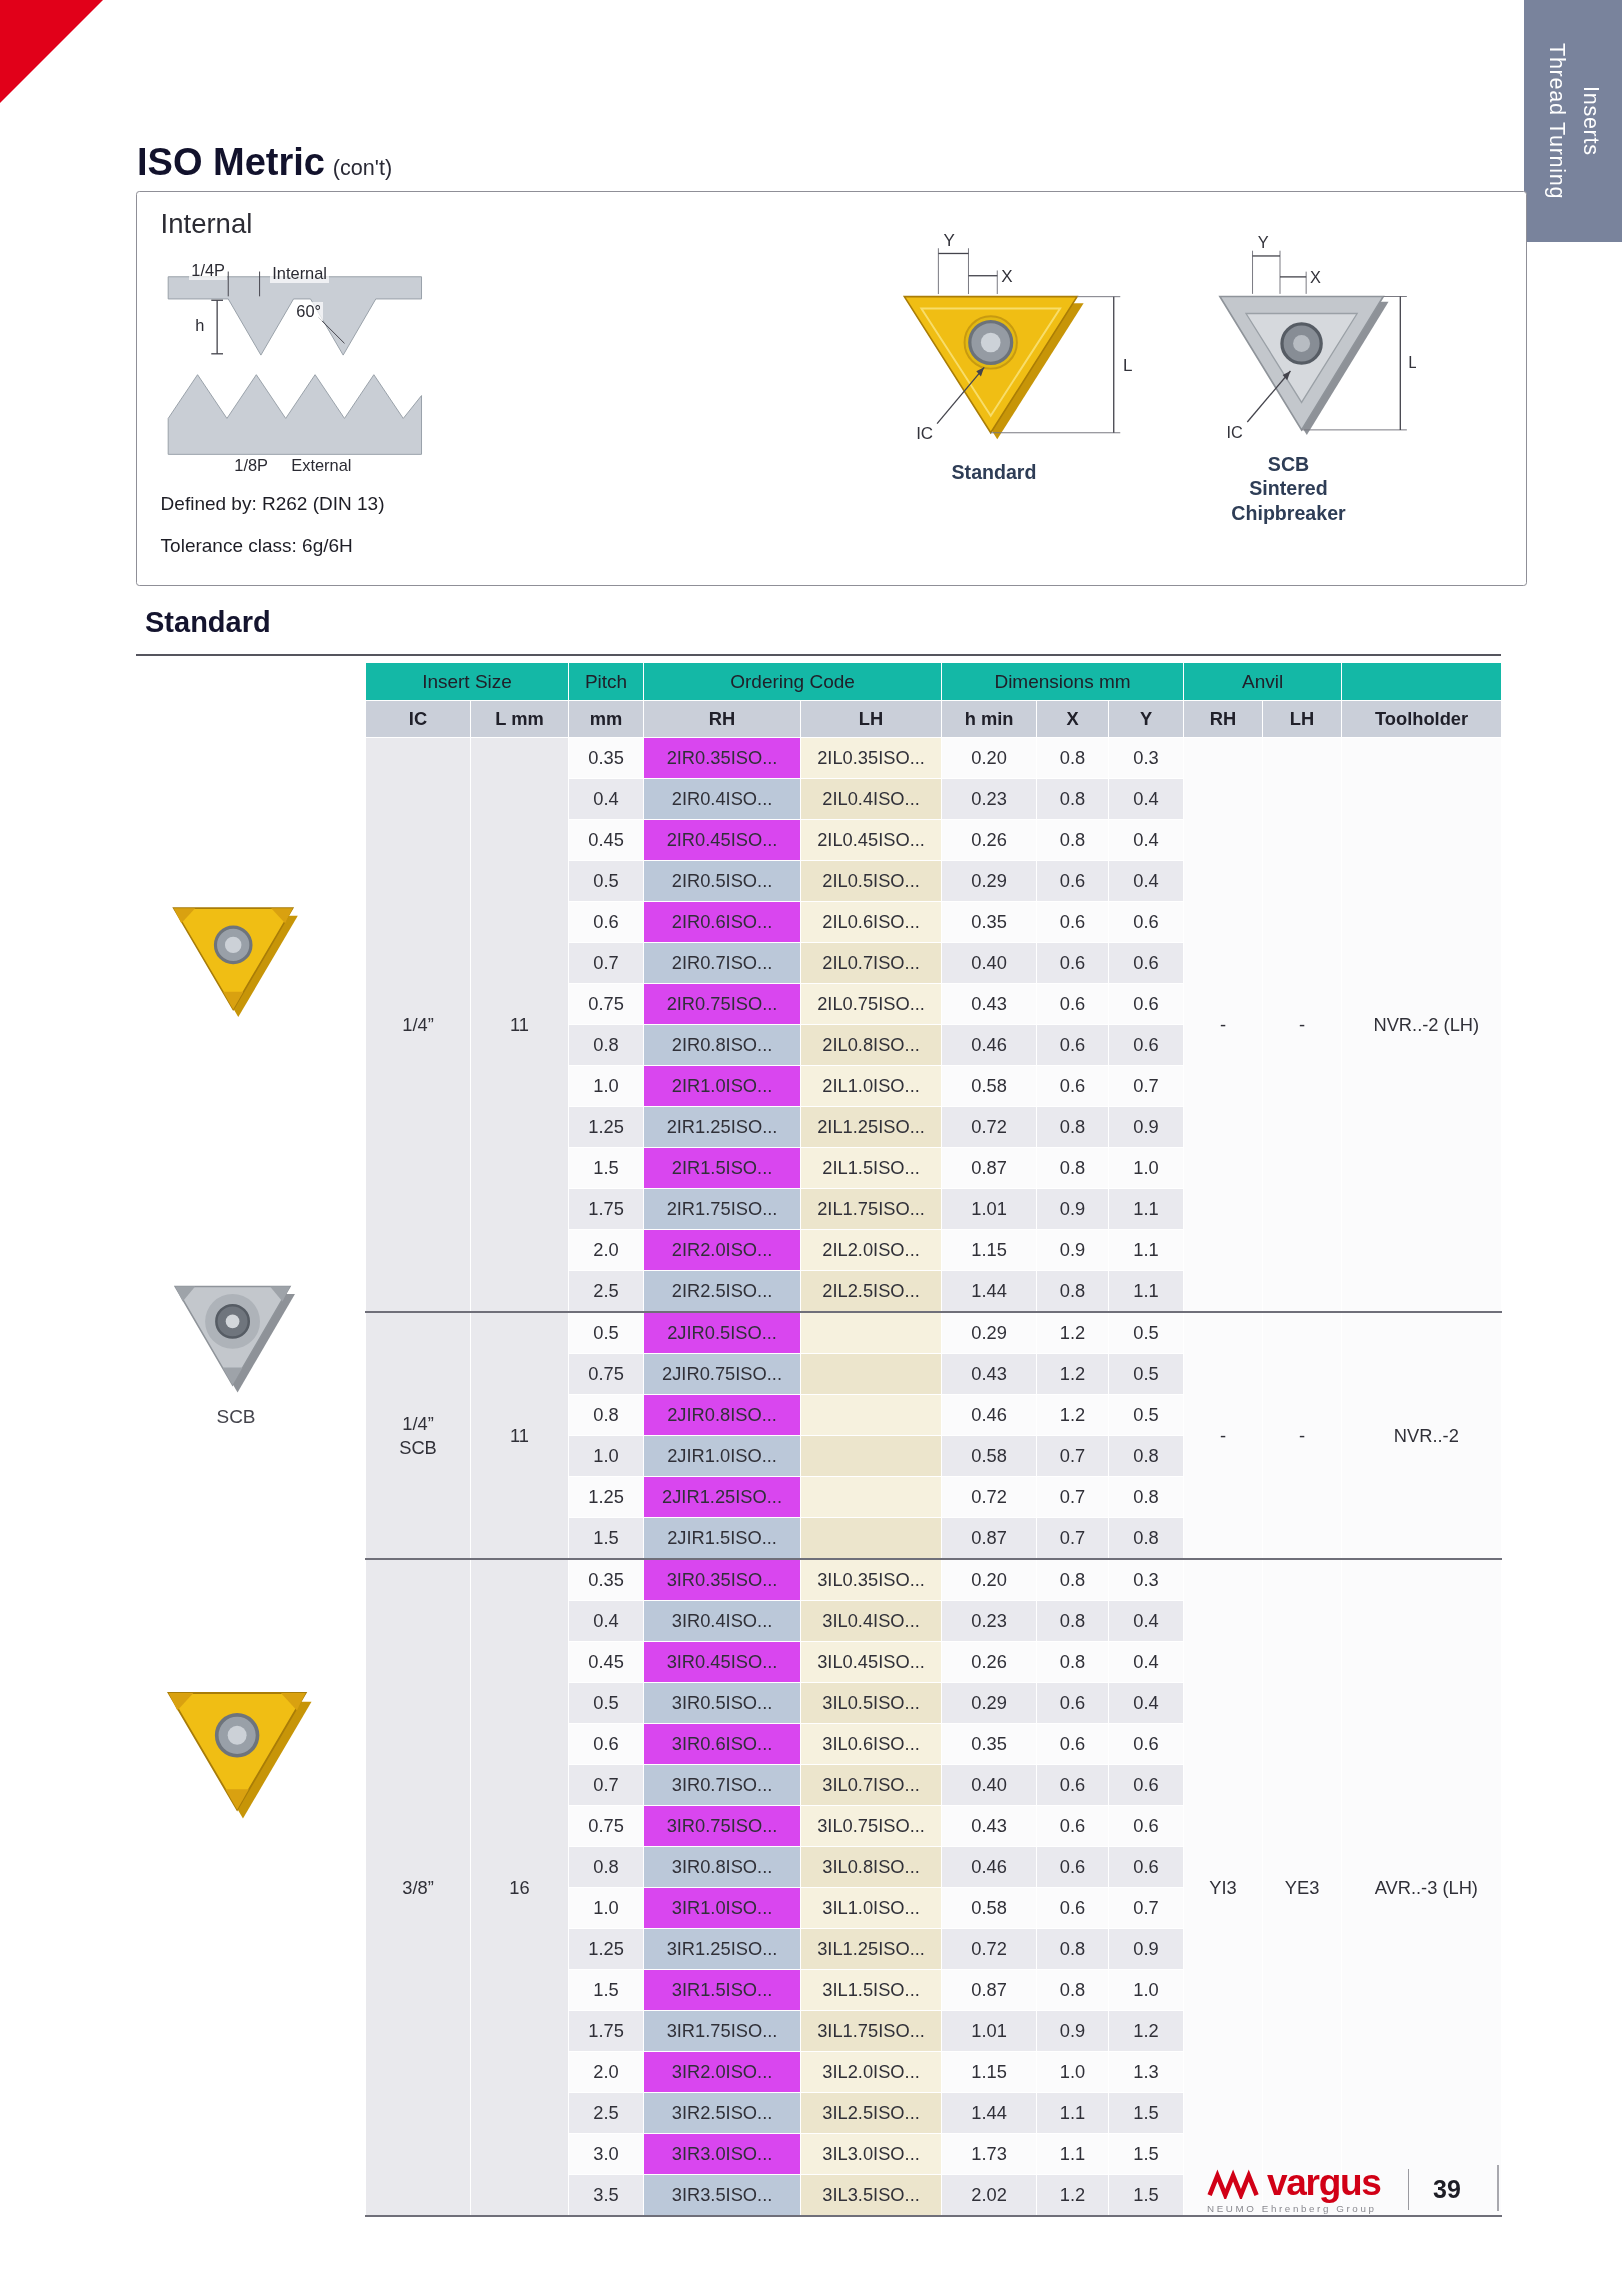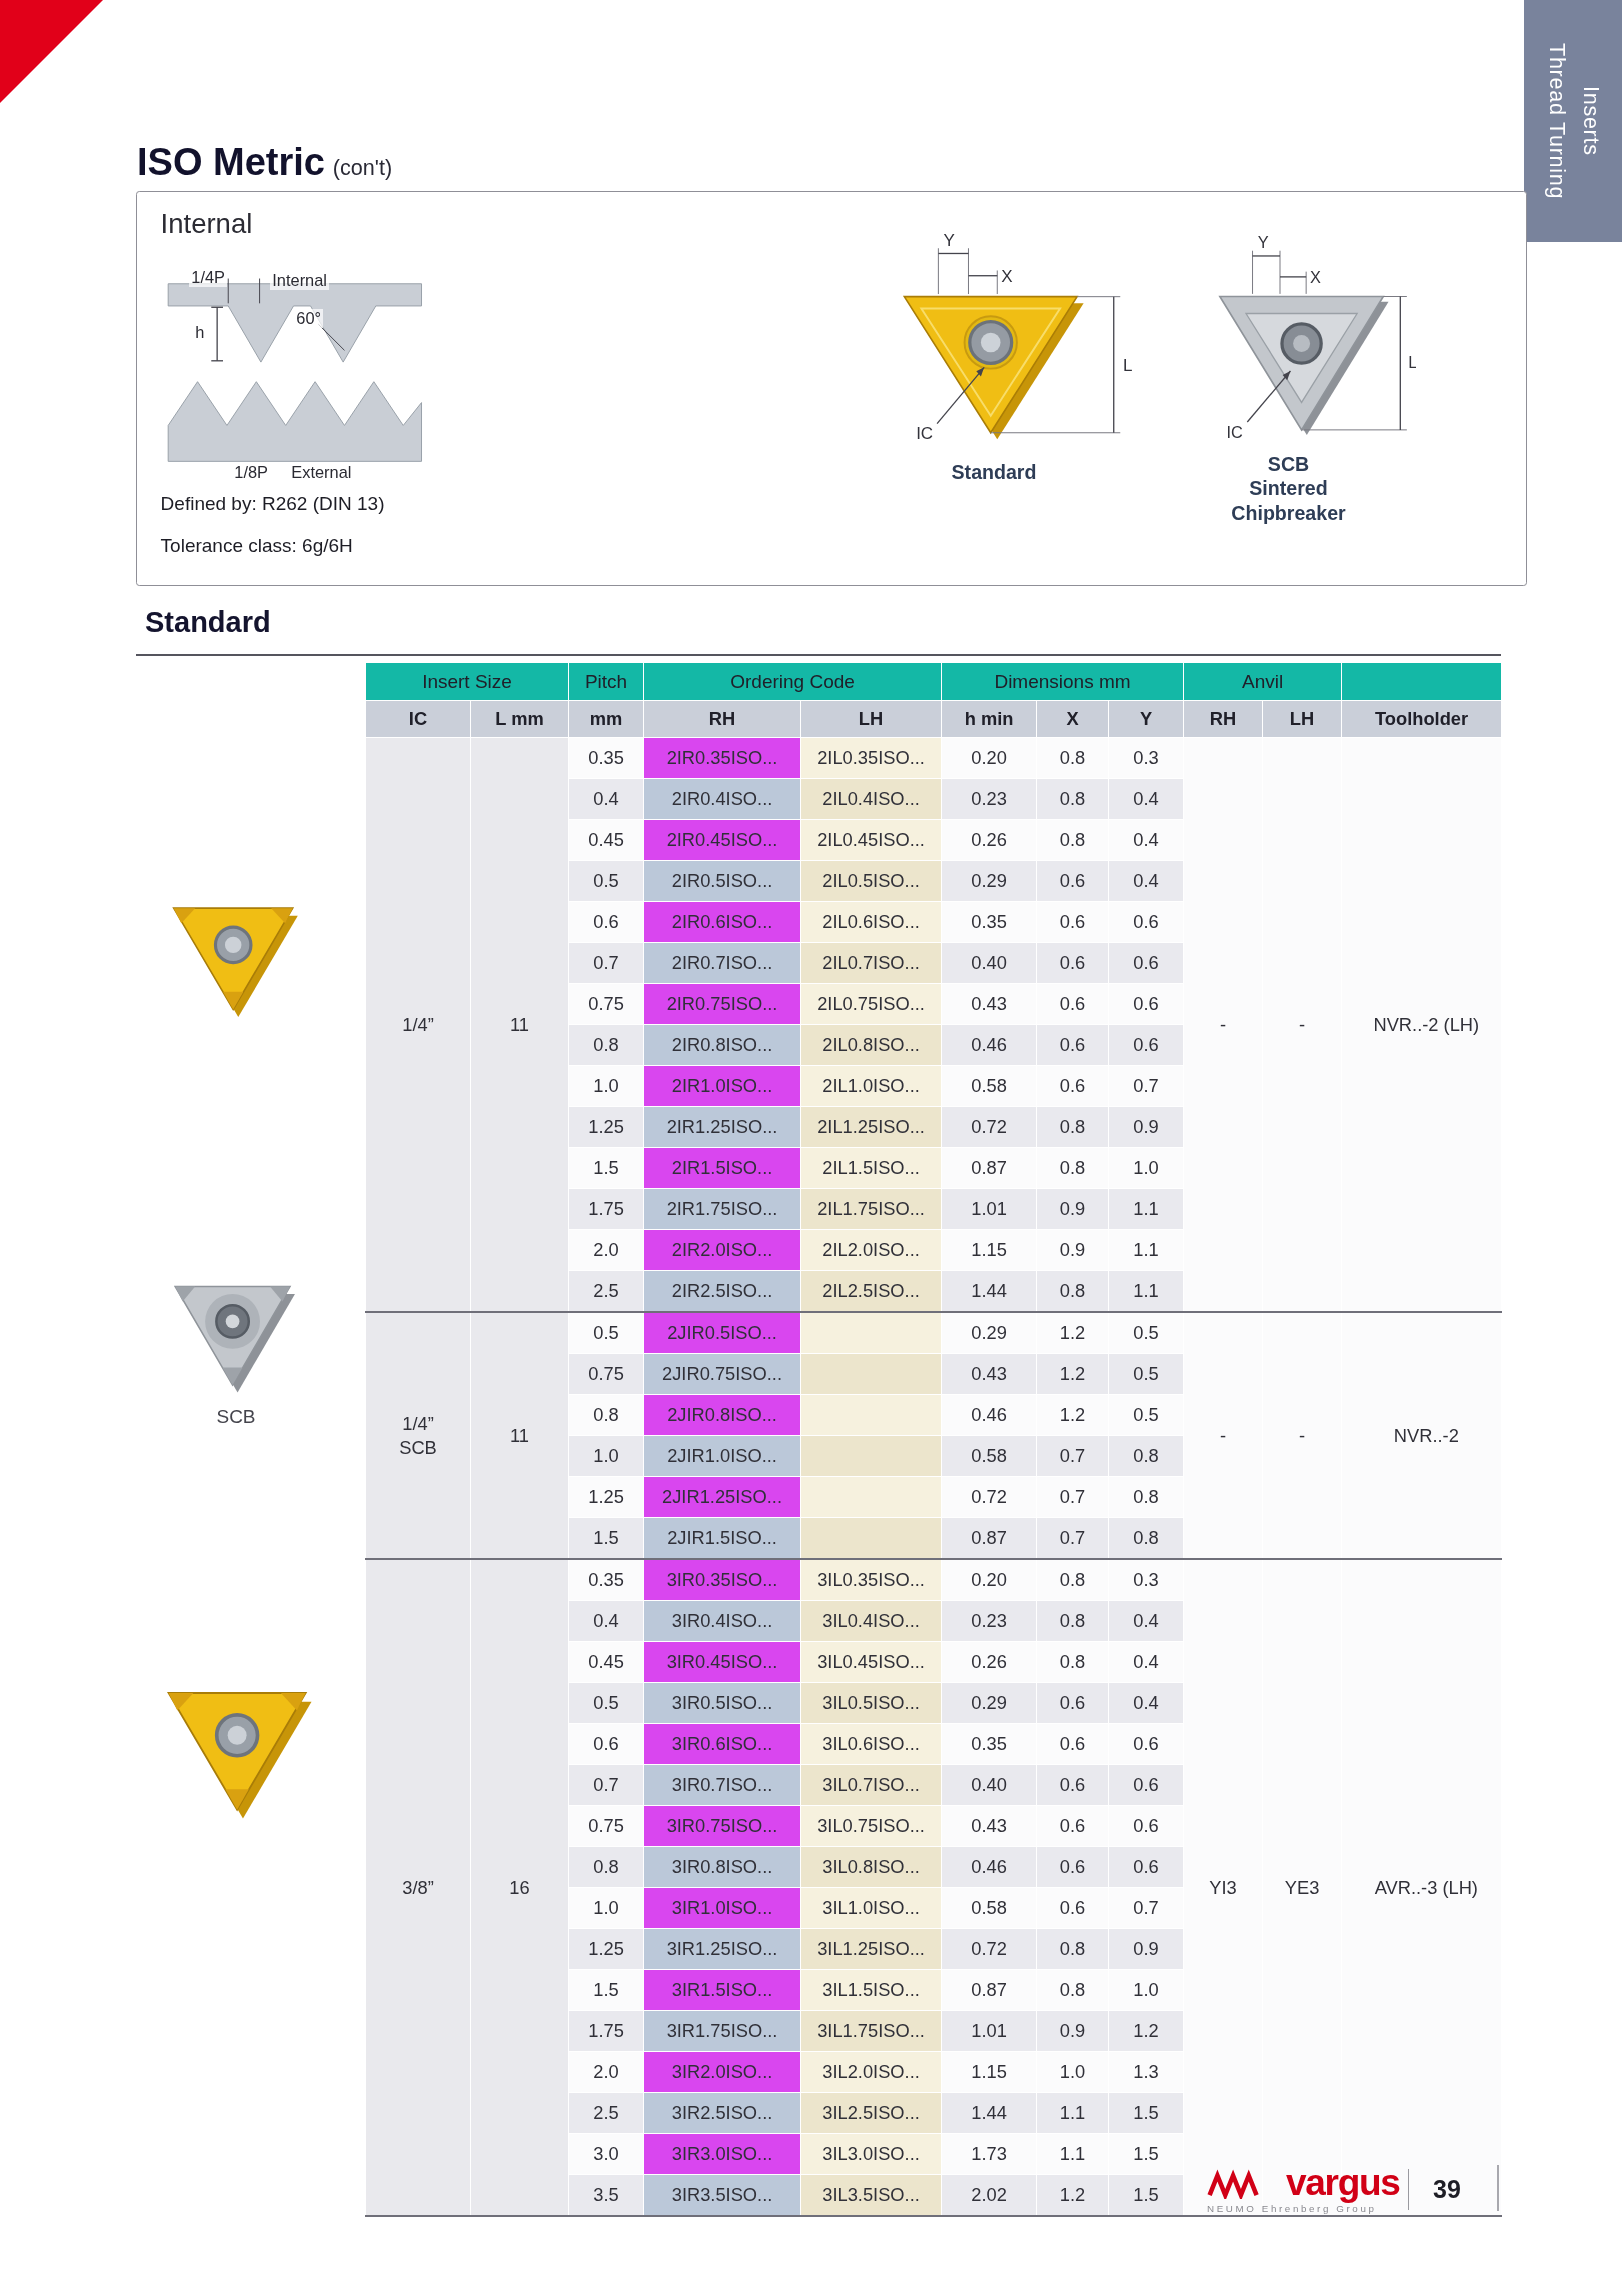--- a/index.html
+++ b/index.html
@@ -15,21 +15,21 @@
   .side-tab-text{writing-mode:vertical-lr;color:#ffffff;font-size:21.6px;line-height:1.6;
     letter-spacing:0.7px;text-align:center;}
   .side-tab-text span{display:block;}
   
   .title{position:absolute;left:137px;top:116px;font-size:38px;font-weight:bold;color:#12122c;}
   .title .suffix{font-size:21.6px;font-weight:normal;color:#2a2a36;margin-left:7.9px;}
   
   .internal-box{position:absolute;left:136px;top:191px;width:1365px;height:393px;
     border:1.3px solid #8f8f97;border-radius:3.3px;background:#ffffff;padding-left:24px;}
   .internal-title{position:absolute;left:23.6px;top:15.7px;font-size:27.5px;color:#2b2b33;}
-  .profile-fig{position:absolute;left:18.3px;top:80px;width:281px;height:222px;}
+  .profile-fig{position:absolute;left:18.3px;top:73px;width:281px;height:222px;}
   .profile-label{position:absolute;font-size:16.4px;color:#2a2a32;background:rgba(255,255,255,0.7);padding:0 2px;}
   .defined-by{position:absolute;left:23.6px;top:301px;font-size:19px;color:#1d1d25;}
   .tolerance{position:absolute;left:23.6px;top:327px;font-size:19px;color:#1d1d25;margin-top:16px;}
   .dim-fig{position:absolute;text-align:center;}
   .dim-fig.standard{left:703px;top:34px;width:308px;}
   .dim-fig.scb{left:1024px;top:39px;width:255px;}
   .fig-caption{font-size:19.6px;font-weight:600;color:#2e3d56;margin-top:2.6px;line-height:1.25;}
   
   .section-heading{position:absolute;left:145px;top:606px;font-size:29px;font-weight:bold;color:#14142e;}
   .section-rule{position:absolute;left:136px;top:654px;width:1365px;height:2px;background:#55555e;}
@@ -50,21 +50,21 @@
   .anvil-cell{background:#fbfbfc;}
   .toolholder-cell{background:#fbfbfc;text-align:center;padding-left:10.5px;}
   tr.sep td{border-top:2.6px solid #6f6f79;}
   tbody.last-group tr:last-child td{border-bottom:2.6px solid #6f6f79;}
   tbody.last-group td[rowspan]{border-bottom:2.6px solid #6f6f79;}
   
   .margin-fig{position:absolute;text-align:center;}
   .margin-fig .fig-label{font-size:19px;color:#44444c;margin-top:3.9px;}
   
   .brand{position:absolute;left:1207px;top:2166px;}
-  .brand-row{display:flex;align-items:flex-end;gap:19px;}
+  .brand-row{display:flex;align-items:flex-end;gap:0;}
   .brand-name{font-size:37px;font-weight:800;color:#d10016;letter-spacing:-1.3px;line-height:0.9;}
   .brand-sub{font-size:9.8px;letter-spacing:2.6px;color:#8a8a90;margin-top:3.9px;}
   .footer-divider1{position:absolute;left:1408px;top:2169px;width:1.3px;height:41px;background:#9a9aa0;}
   .page-number{position:absolute;left:1433px;top:2175px;font-size:25px;font-weight:bold;color:#1e1e26;}
   .footer-divider2{position:absolute;left:1497px;top:2165px;width:2px;height:46px;background:#a8a8ae;}
   svg text{font-family:"Liberation Sans", sans-serif;}
 </style>
 </head>
 <body>
 

